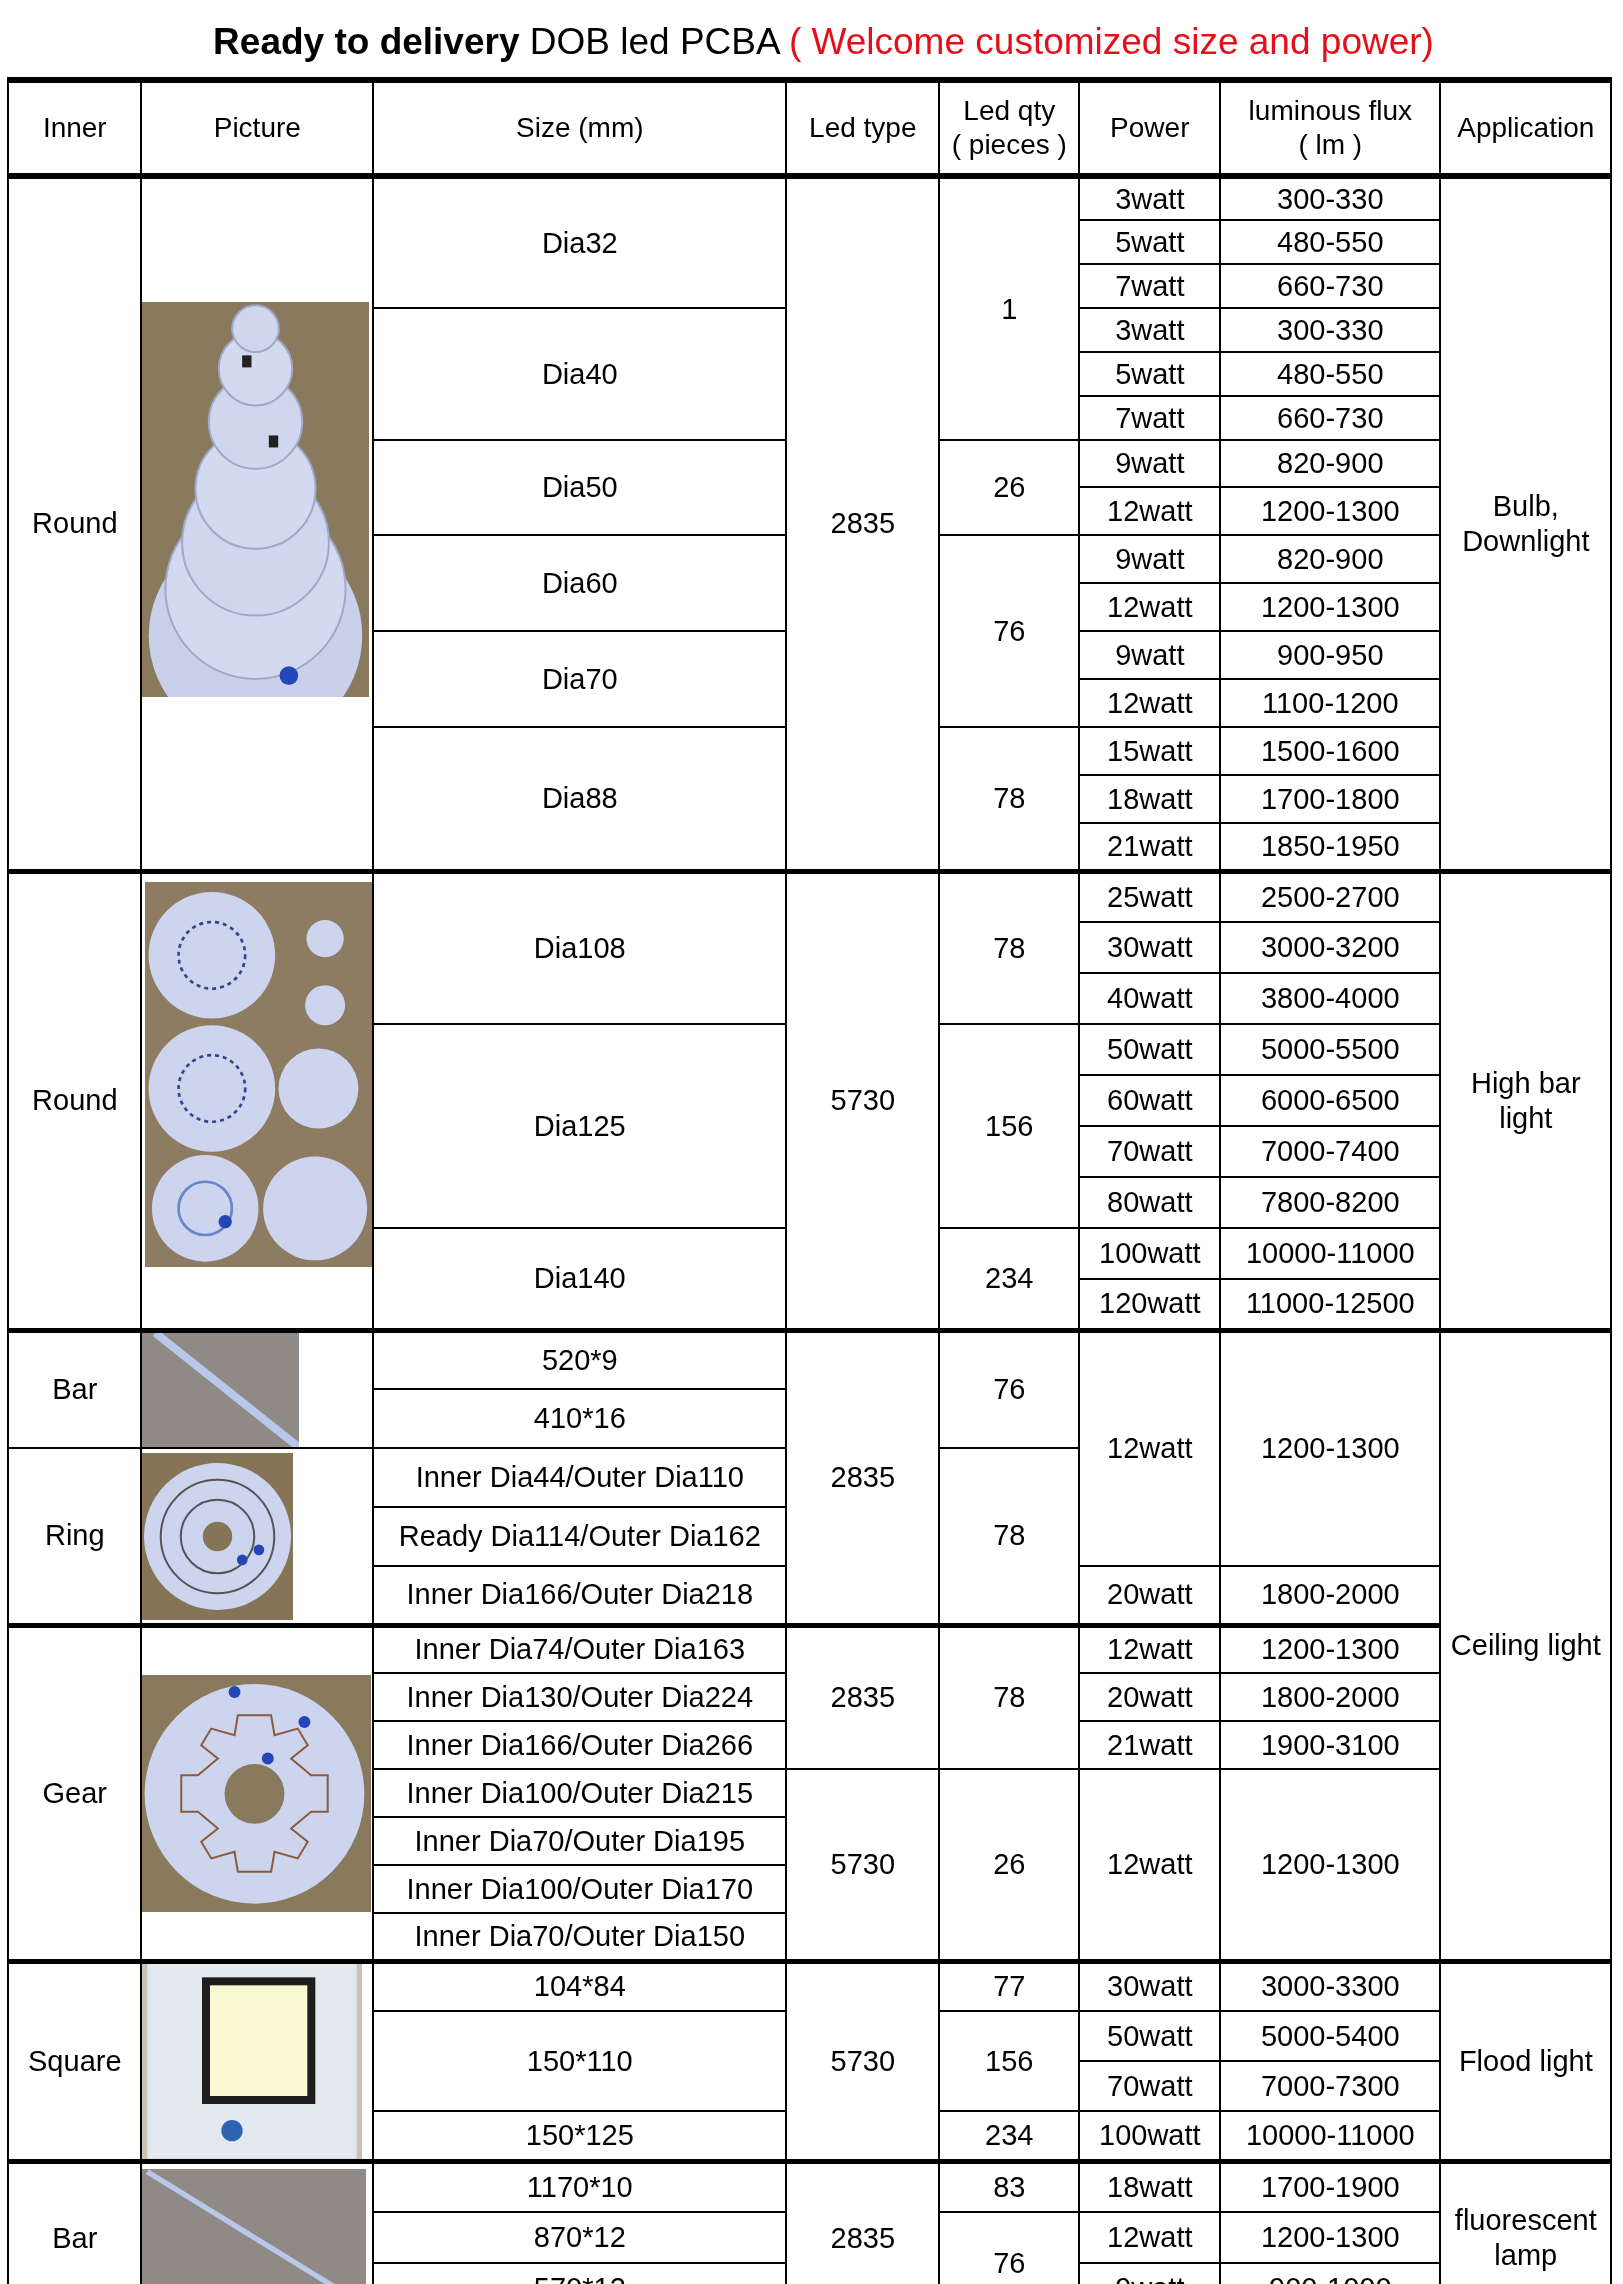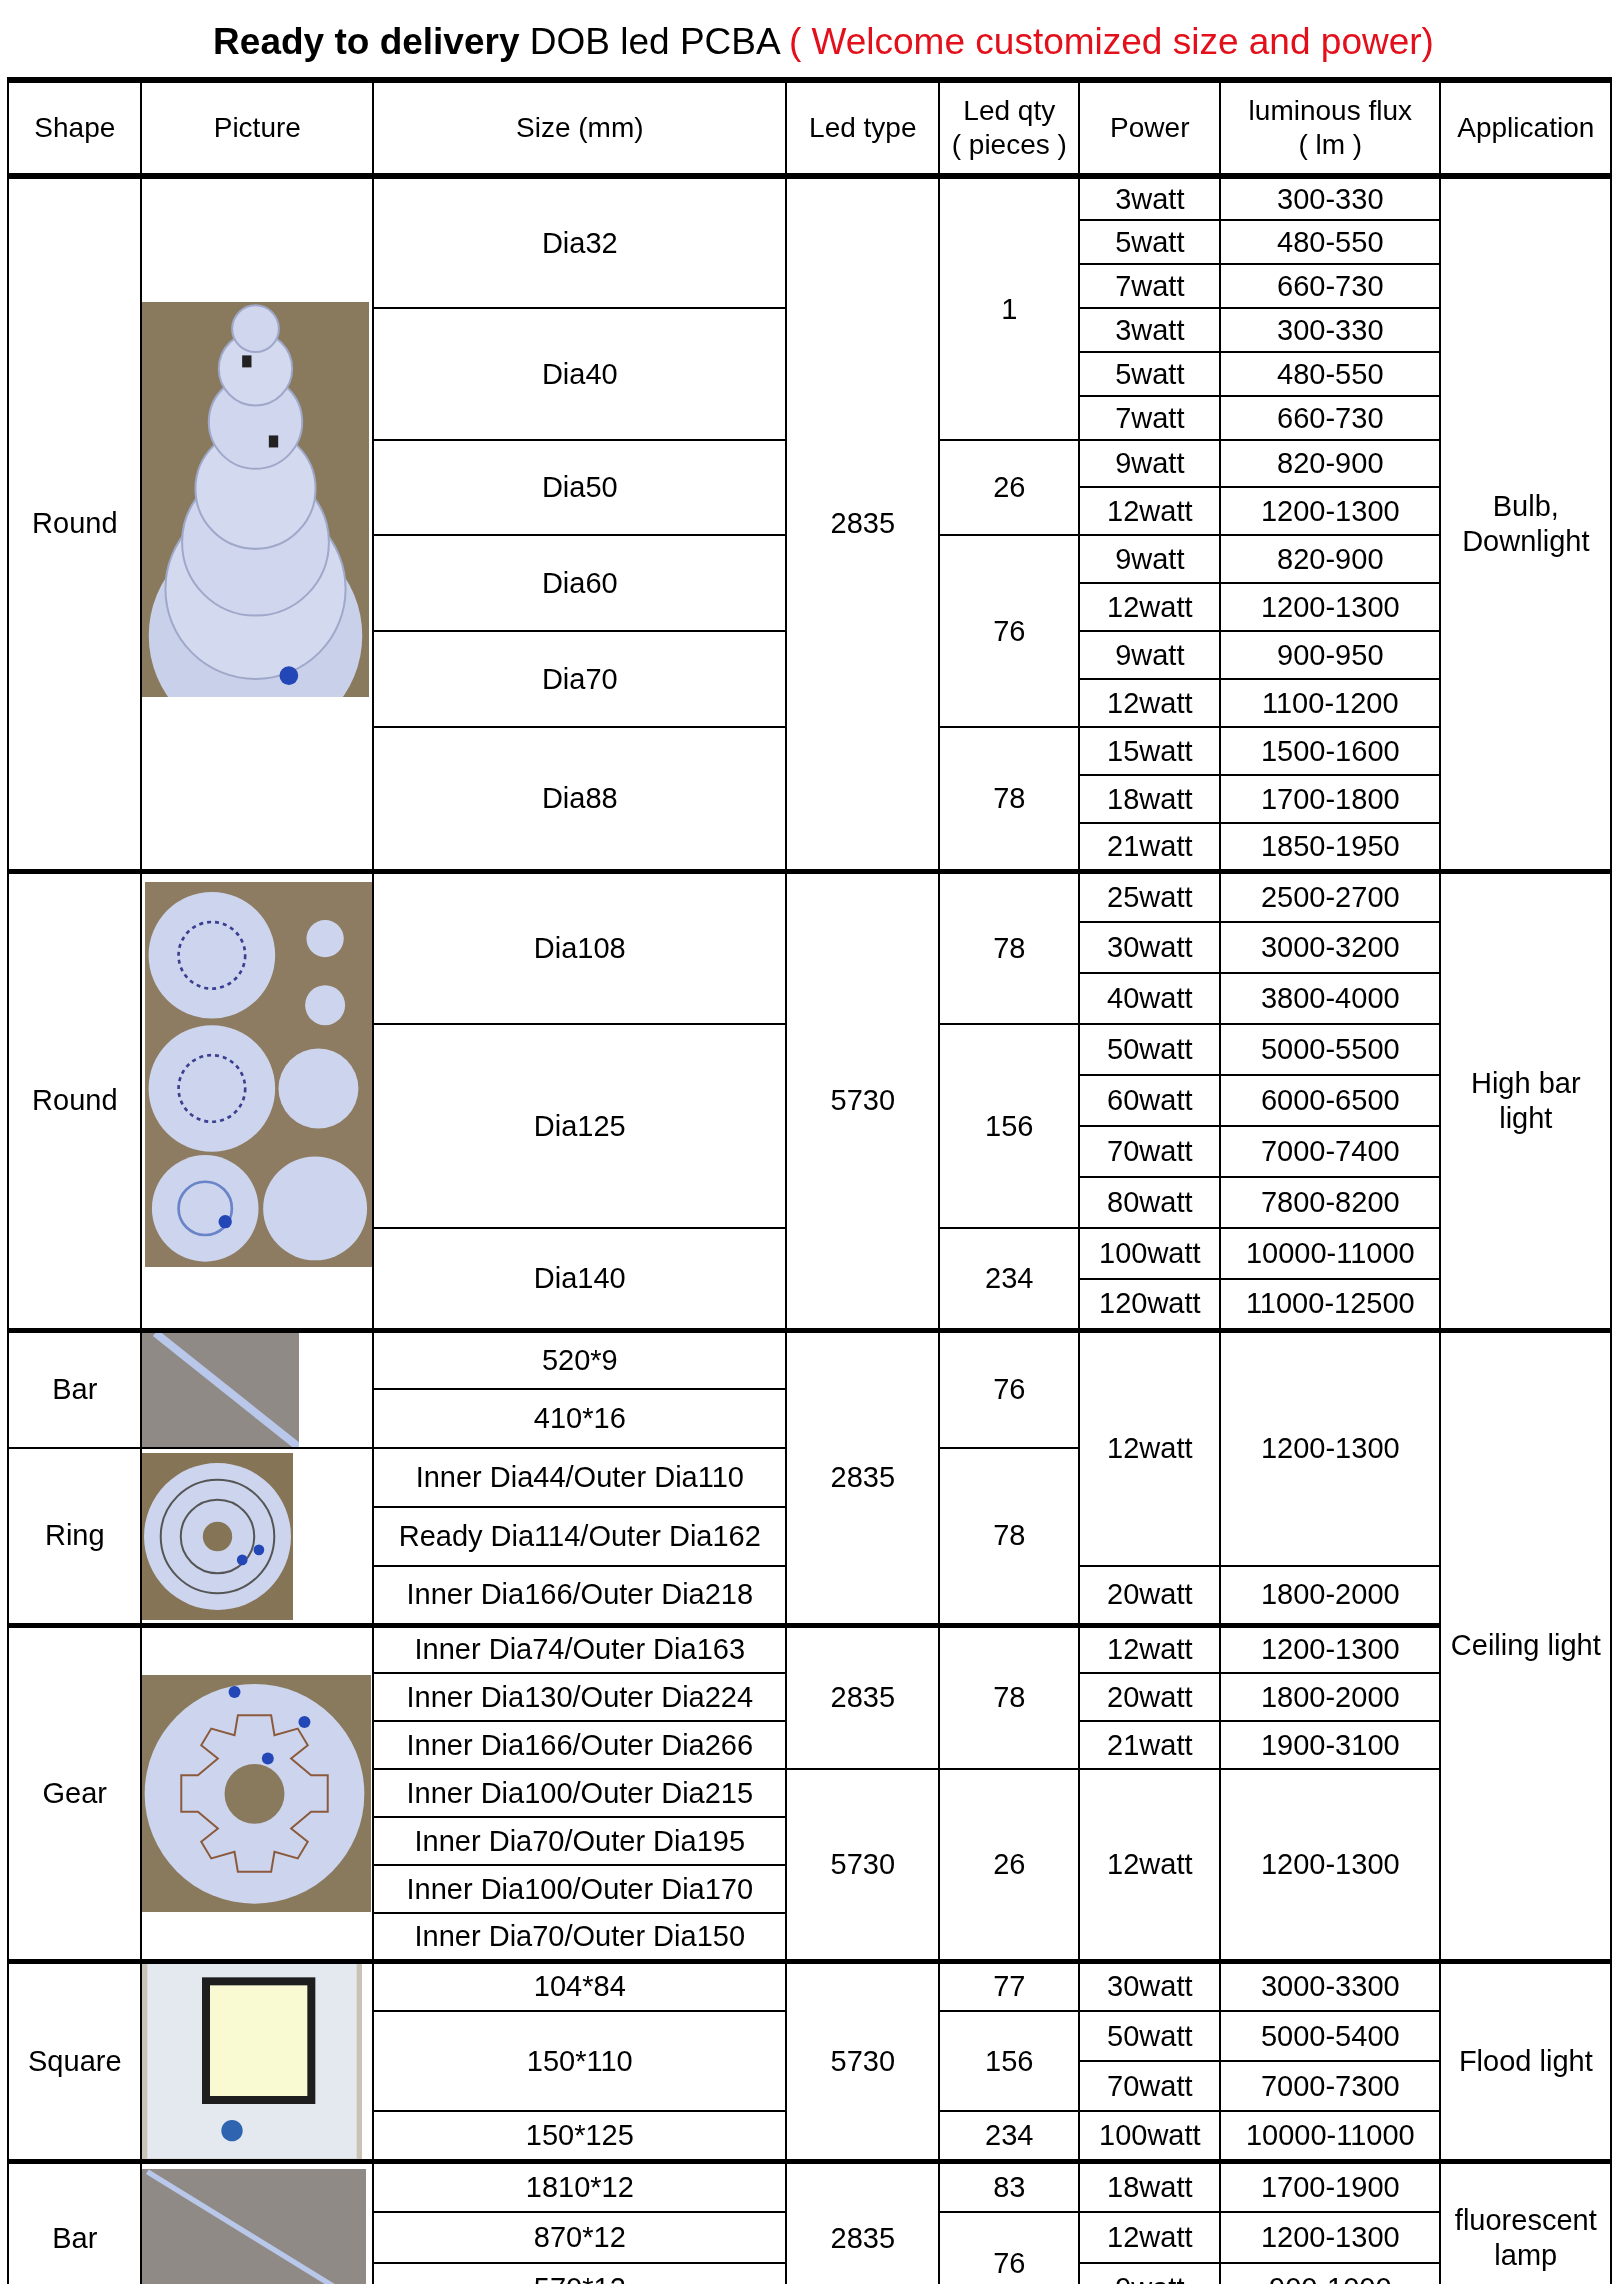--- a/index.html
+++ b/index.html
@@ -35,21 +35,21 @@
       <col style="width:232px">
       <col style="width:413px">
       <col style="width:153px">
     <col style="width:140px">
       <col style="width:141px">
       <col style="width:220px">
       <col style="width:171px">
   </colgroup>
   <thead>
     <tr class="hdr">
-      <th>Shape</th>
+      <th>Inner</th>
       <th>Picture</th>
       <th>Size (mm)</th>
       <th>Led type</th>
       <th><span>Led qty</span><br><span>( pieces )</span></th>
       <th>Power</th>
       <th><span>luminous flux</span><br><span>( lm )</span></th>
       <th>Application</th>
     </tr>
   </thead>
   <tbody>
@@ -337,21 +337,21 @@
 
     <tr class="thick-top" style="height:51px">
       <td rowspan="3">Bar</td>
       <td rowspan="3" class="pic">
         <div class="photo" style="left:0;top:5.3px;width:224px;height:140px;background:#8f8a85">
           <svg viewBox="0 0 336 210">
             <line x1="8" y1="4" x2="336" y2="206" stroke="#b9c8ea" stroke-width="8"></line>
           </svg>
         </div>
       </td>
-      <td>1810*12</td>
+      <td>1170*10</td>
       <td rowspan="3">2835</td>
       <td>83</td>
       <td>18watt</td>
       <td>1700-1900</td>
       <td rowspan="3"><span>fluorescent</span><br><span>lamp</span></td>
     </tr>
     <tr style="height:51px">
         <td>870*12</td>
         <td rowspan="2">76</td>
         <td>12watt</td>

